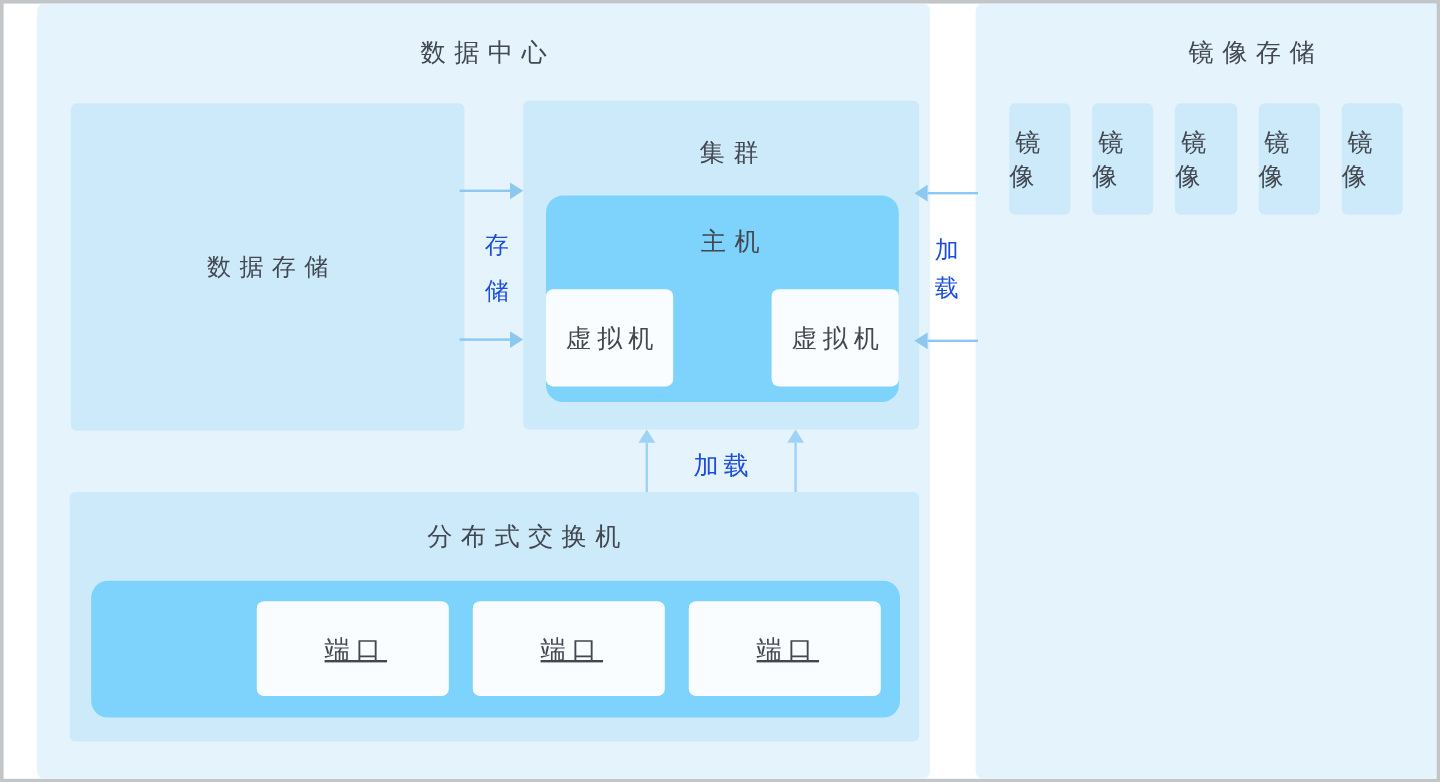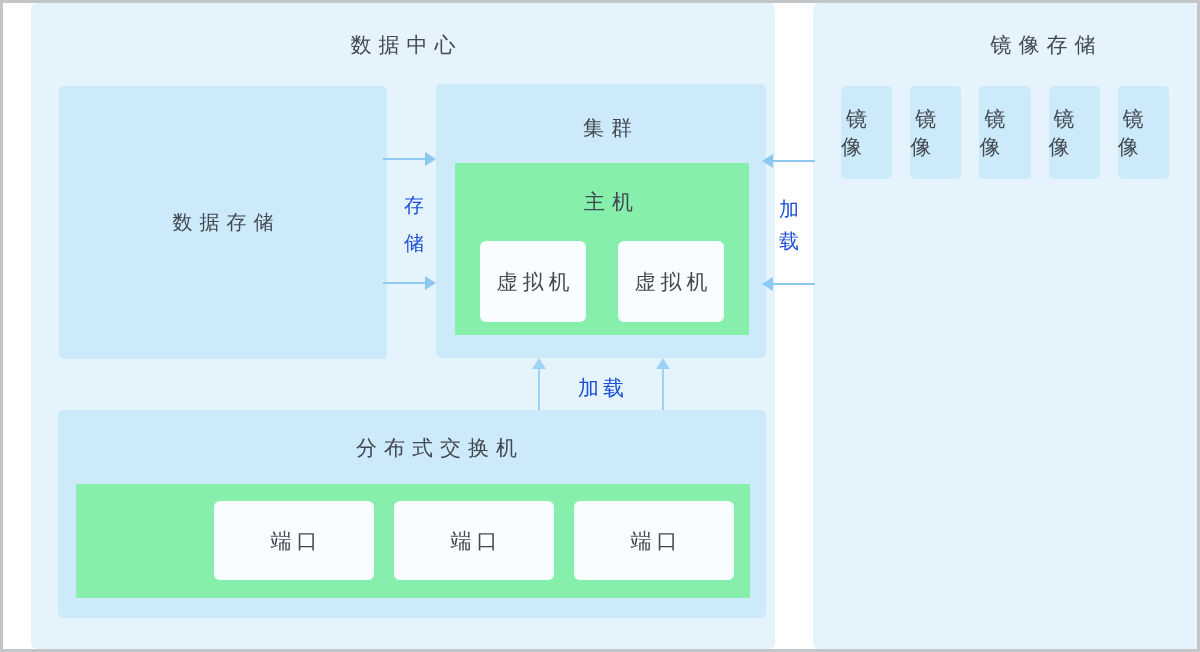--- a/index.html
+++ b/index.html
@@ -38,52 +38,52 @@
     font-size:20px;letter-spacing:7px;text-indent:7px;
   }
   .box-title{
     position:absolute;left:13px;right:0;
     text-align:center;
     font-size:21px;line-height:24px;
     letter-spacing:7px;text-indent:7px;
   }
   .inner-box{
     position:absolute;
-    background:#86efac;
-    border-radius:1px;
+    background:#7dd3fc;
+    border-radius:14px;
   }
   .white-box{
     position:absolute;
     background:#fafdff;
     border-radius:6px;
     display:flex;align-items:center;justify-content:center;
     font-size:21px;letter-spacing:5px;text-indent:5px;
   }
   
   .datastore{left:28px;top:83px;width:328px;height:273px;}
   
   .cluster{left:405px;top:81px;width:330px;height:274px;}
   .cluster .box-title{top:32px;}
   .host{left:19px;top:79px;width:294px;height:172px;}
   .host .box-title{top:27px;}
   .vm-row{
     position:absolute;left:0;right:0;top:78px;
-    display:flex;justify-content:center;gap:32px;
+    display:flex;justify-content:space-between;gap:32px;
   }
   .vm{position:static;width:106px;height:81px;}
   
   .switch{left:27px;top:407px;width:708px;height:208px;}
   .switch .box-title{top:26px;padding-left:36px;}
   .portgroup{left:18px;top:74px;width:674px;height:114px;}
   .pg-label{
     position:absolute;left:0;top:0;width:138px;height:100%;
     display:flex;align-items:center;justify-content:center;
     font-size:21px;letter-spacing:5px;text-indent:5px;
   }
-  .port{top:17px;width:160px;height:79px;}
+  .port{top:17px;width:160px;height:79px;text-decoration:underline;}
   .port-1{left:138px;}
   .port-2{left:318px;}
   .port-3{left:498px;}
   
   .images-col{
     position:absolute;left:28px;top:83px;width:328px;
     display:flex;flex-direction:row;gap:18px;
   }
   .image-box{
     position:static;height:93px;

